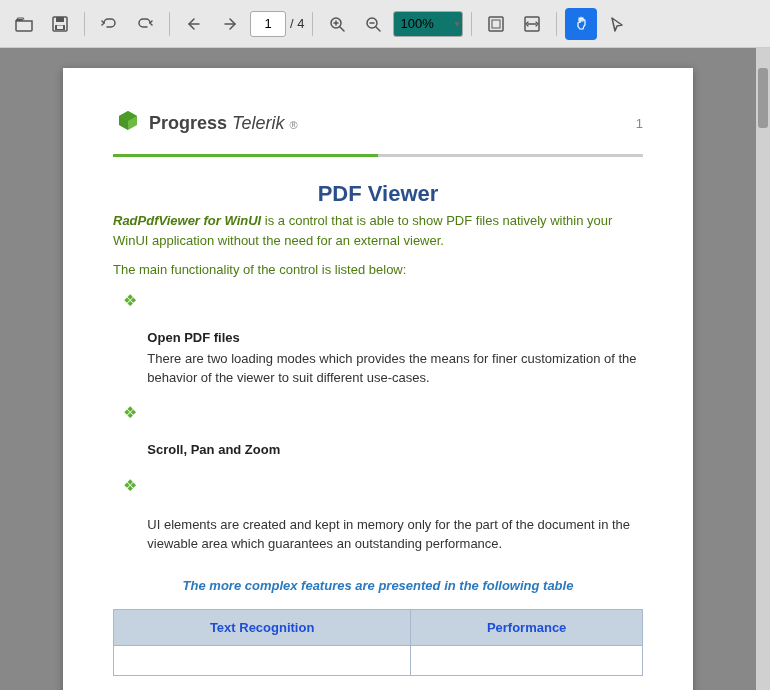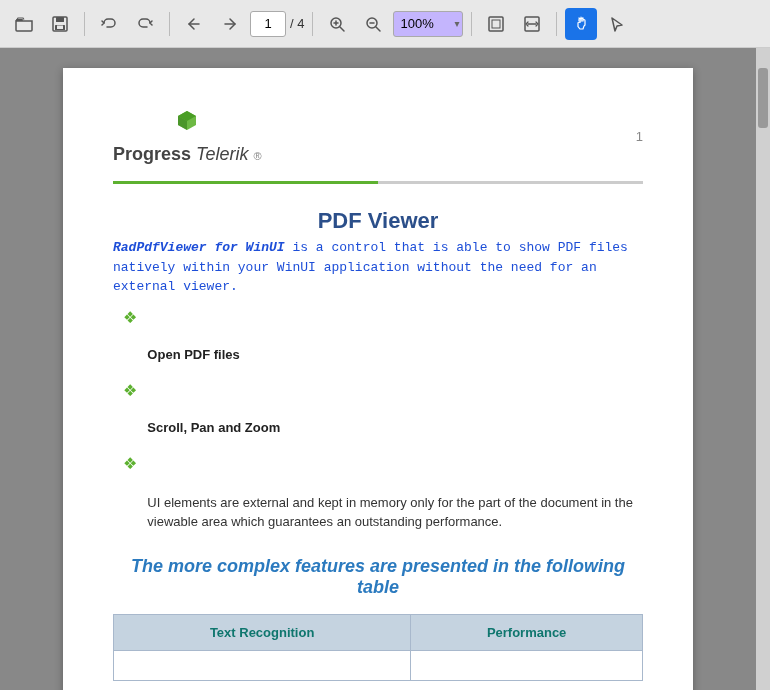--- a/index.html
+++ b/index.html
@@ -72,21 +72,21 @@
       font-size: 10px;
       color: #666;
       pointer-events: none;
     }
     .zoom-select-display {
       width: 70px;
       height: 26px;
       border: 1px solid #aaa;
       border-radius: 3px;
       font-size: 13px;
-      background: #c4b5fd;
+      background: #0f766e;
       padding: 0 18px 0 6px;
       display: flex;
       align-items: center;
       cursor: pointer;
     }
 
     
     .main-area {
       display: flex;
       height: calc(690px - 48px);
@@ -115,21 +115,20 @@
     .logo-area {
       display: flex;
       justify-content: space-between;
       align-items: center;
       margin-bottom: 16px;
     }
     .logo {
       display: flex;
       align-items: center;
       gap: 6px;
-      flex-direction: column;
     }
     .logo-text {
       font-size: 18px;
       color: #444;
       font-weight: 300;
     }
     .logo-text strong {
       font-weight: 700;
     }
     .page-number {
@@ -148,24 +147,23 @@
       text-align: center;
       font-size: 22px;
       font-weight: bold;
       color: #2b4f8a;
       margin-bottom: 4px;
     }
 
     
     .body-text {
       font-size: 13px;
-      color: #1d4ed8;
+      color: #4d7c0f;
       line-height: 1.5;
       margin-bottom: 10px;
-      font-family: Liberation Mono, monospace;
     }
     .body-text .bold-italic {
       font-weight: bold;
       font-style: italic;
     }
 
     
     .bullet-list {
       margin: 10px 0;
       padding-left: 10px;
@@ -192,41 +190,41 @@
       margin-bottom: 4px;
     }
     .bullet-desc {
       font-size: 13px;
       color: #333;
       line-height: 1.5;
     }
 
     
     .features-text {
-      font-size: 18px;
+      font-size: 13px;
       font-weight: bold;
       color: #2b7abf;
       text-align: center;
       margin: 24px 0 16px 0;
       font-style: italic;
     }
 
     
     .pdf-table {
       width: 100%;
       border-collapse: collapse;
       border: 1px solid #a8b8cc;
     }
     .pdf-table th {
       background: #c5d3e0;
       border: 1px solid #a8b8cc;
       padding: 10px 4px;
       font-size: 13px;
       font-weight: bold;
-      color: #0f766e;
+      color: #1d4ed8;
       text-align: center;
     }
 
     
     .main-area::-webkit-scrollbar { width: 12px; }
     .pdf-page::-webkit-scrollbar { width: 12px; }
     .pdf-page::-webkit-scrollbar-track { background: #ccc; }
     .pdf-page::-webkit-scrollbar-thumb { background: #888; border-radius: 2px; }
 
     
@@ -382,38 +380,40 @@
       </div>
 
       <div class="logo-line"></div>
 
       <div class="pdf-title">PDF Viewer</div>
 
       <p class="body-text">
         <span class="bold-italic">RadPdfViewer for WinUI</span><span> is a control that is able to show PDF files natively within your WinUI application without the need for an external viewer.</span>
       </p>
 
+      <p class="body-text">The main functionality of the control is listed below:</p>
 
       <div class="bullet-list">
         <div class="bullet-item">
           <span class="bullet-symbol">❖</span>
           <div class="bullet-content">
             <div class="bullet-title">Open PDF files</div>
+            <div class="bullet-desc">There are two loading modes which provides the means for finer customization of the behavior of the viewer to suit different use-cases.</div>
           </div>
         </div>
         <div class="bullet-item">
           <span class="bullet-symbol">❖</span>
           <div class="bullet-content">
             <div class="bullet-title">Scroll, Pan and Zoom</div>
           </div>
         </div>
         <div class="bullet-item">
           <span class="bullet-symbol">❖</span>
           <div class="bullet-content">
-            <div class="bullet-desc">UI elements are external and kept in memory only for the part of the document in the viewable area which guarantees an outstanding performance.</div>
+            <div class="bullet-desc">UI elements are created and kept in memory only for the part of the document in the viewable area which guarantees an outstanding performance.</div>
           </div>
         </div>
       </div>
 
       <div class="features-text">The more complex features are presented in the following table</div>
 
       <table class="pdf-table">
         <thead>
           <tr>
             <th>Text Recognition</th>

